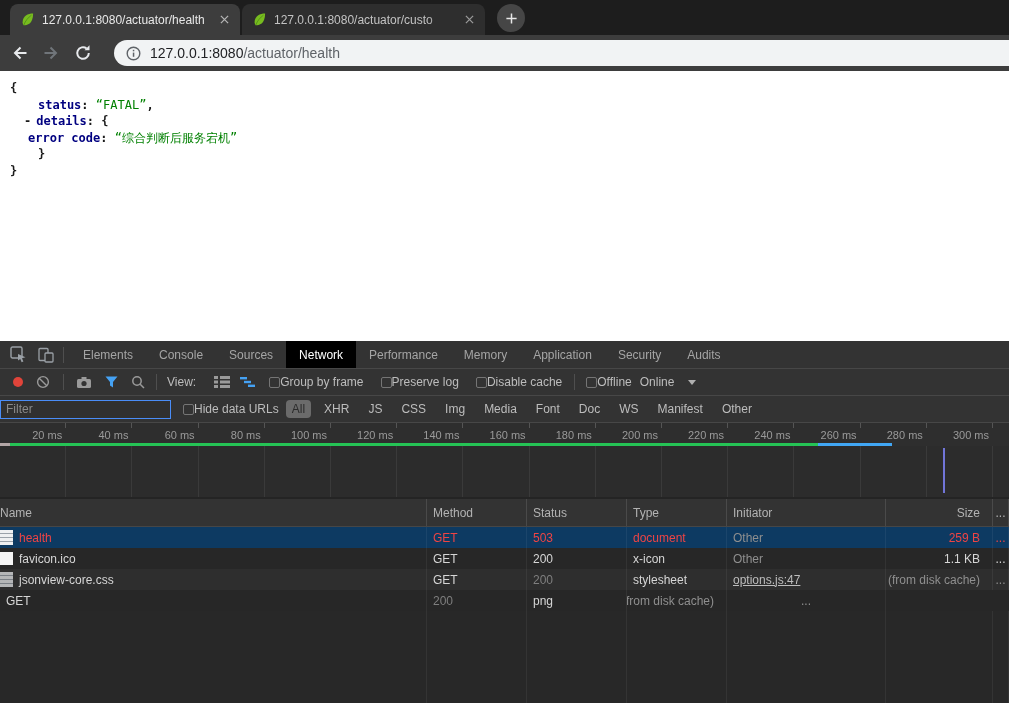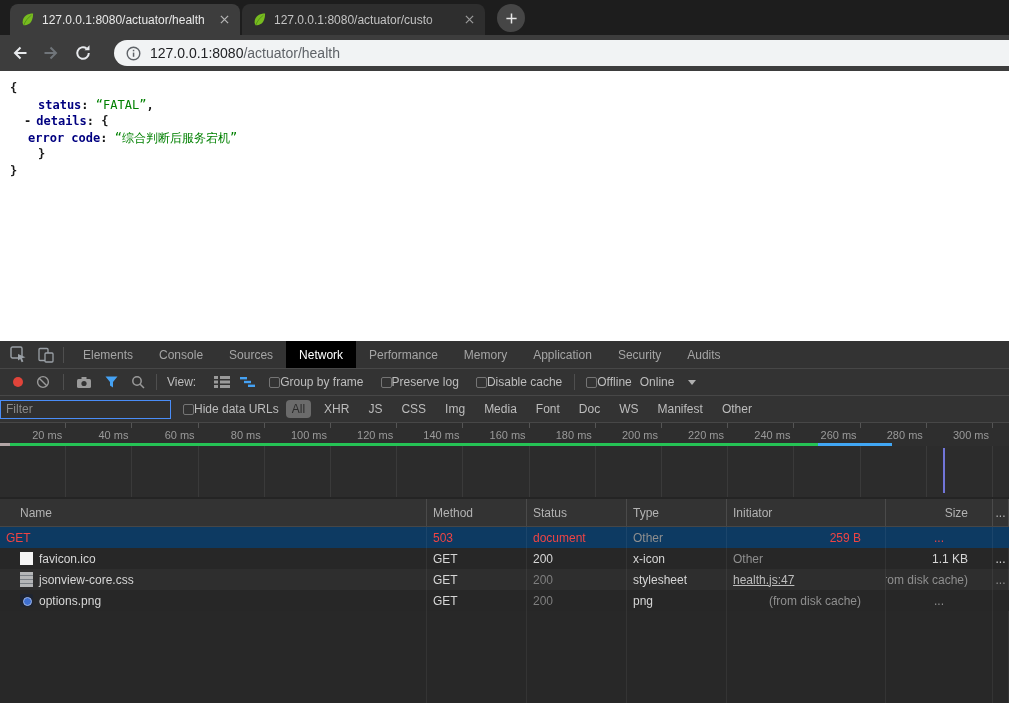--- a/index.html
+++ b/index.html
@@ -63,22 +63,22 @@
   .seg-blue { left:818px; width:74px; background:#41a7f5; }
 
   .dt-overview { position:relative; height:53px; background:#2c2c2c; border-bottom:2px solid #242424;
     background-image:repeating-linear-gradient(to right, transparent 0px, transparent 65.2px, #3a3a3a 65.2px, #3a3a3a 66.2px); }
   .event-marker { position:absolute; left:943px; top:2px; bottom:4px; width:2px; background:#7175d8; }
 
   .ngrid { display:grid; grid-template-columns:427px 100px 100px 100px 159px 107px 16px; align-items:center; }
   .thead { height:28px; background:#333; border-bottom:1px solid #464646; color:#b3b3b3; }
   .thead .cell { border-right:1px solid #4a4a4a; }
   .cell { height:100%; display:flex; align-items:center; padding-left:6px; overflow:hidden; white-space:nowrap; }
-  .cell.name { padding-left:20px; gap:6px; }
-  .cell.size { justify-content:flex-end; padding-right:24px; }
+  .cell.name { padding-left:0; gap:6px; }
+  .cell.size { justify-content:flex-end; padding-right:12px; }
   .cell.more { justify-content:center; padding:0; }
   .nrow { height:21px; color:#d6d6d6; }
   .nrow .cell { border-right:1px solid rgba(255,255,255,0.06); }
   .nrow.odd { background:#2e2e2e; }
   .nrow.even { background:#272727; }
   .nrow.selected { background:#0d3a62; }
   .nrow.error .cell { color:#ef4444; }
   .dim { color:#8f8f8f !important; }
   .cached-status { color:#7f7f7f; }
   .ilink { color:#bdbdbd; text-decoration:underline; }
@@ -326,20 +326,24 @@
       <span class="cell name">Name</span>
       <span class="cell">Method</span>
       <span class="cell">Status</span>
       <span class="cell">Type</span>
       <span class="cell">Initiator</span>
       <span class="cell size">Size</span>
       <span class="cell more">...</span>
     </div>
 
     <div class="ngrid nrow odd selected error">
+      <span class="cell name">
+          <i class="fico doc"></i>
+          <span>health</span>
+        </span>
       <span class="cell">GET</span>
       <span class="cell">503</span>
       <span class="cell">document</span>
       <span class="cell dim">Other</span>
       <span class="cell size">259 B</span>
       <span class="cell more">...</span>
     </div>
 
     <div class="ngrid nrow even">
       <span class="cell name">
@@ -356,31 +360,27 @@
 
     <div class="ngrid nrow odd">
       <span class="cell name">
           <i class="fico doc dim-ico"></i>
           <span>jsonview-core.css</span>
         </span>
       <span class="cell">GET</span>
       <span class="cell cached-status">200</span>
       <span class="cell">stylesheet</span>
       <span class="cell">
-          <span class="ilink">health.js:47</span>
+          <span class="ilink">options.js:47</span>
         </span>
       <span class="cell size dim">(from disk cache)</span>
       <span class="cell more dim">...</span>
     </div>
 
     <div class="ngrid nrow even">
-      <span class="cell name">
-          <i class="fico imgp"></i>
-          <span>options.png</span>
-        </span>
       <span class="cell">GET</span>
       <span class="cell cached-status">200</span>
       <span class="cell">png</span>
       <span class="cell size dim">(from disk cache)</span>
       <span class="cell more dim">...</span>
     </div>
 
     <div class="ngrid filler">
       <span class="cell"></span>
         <span class="cell"></span>

